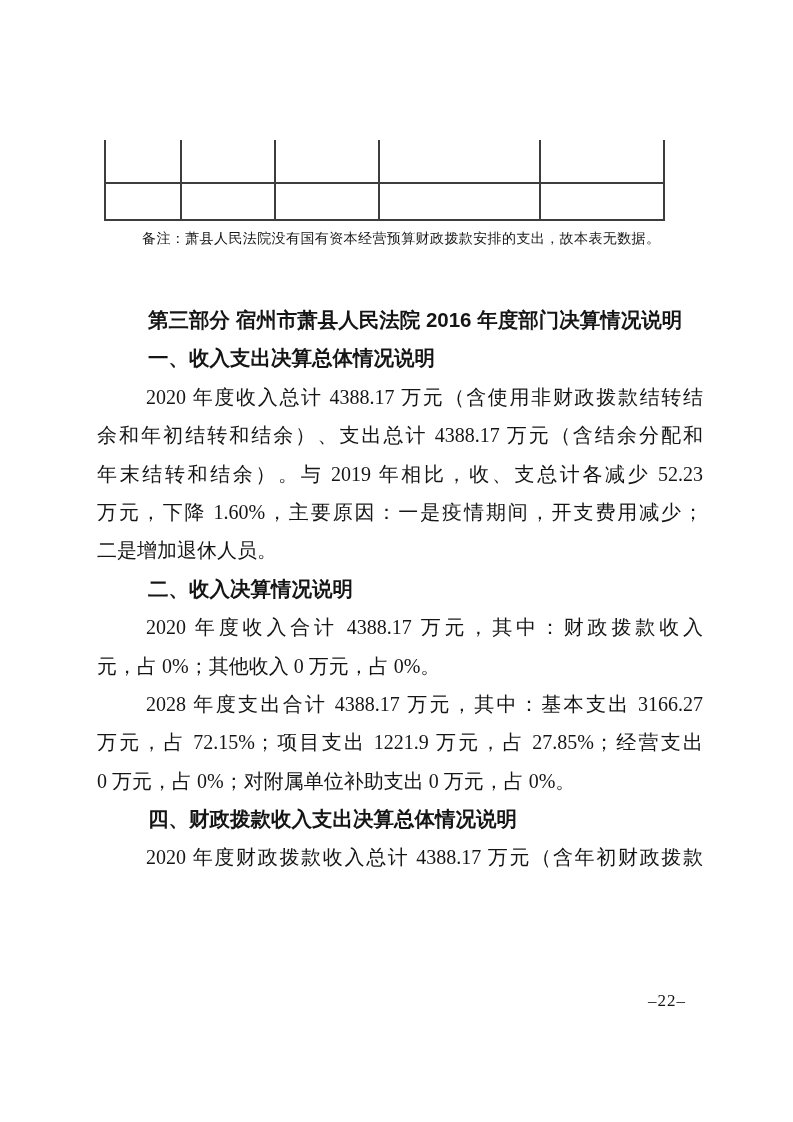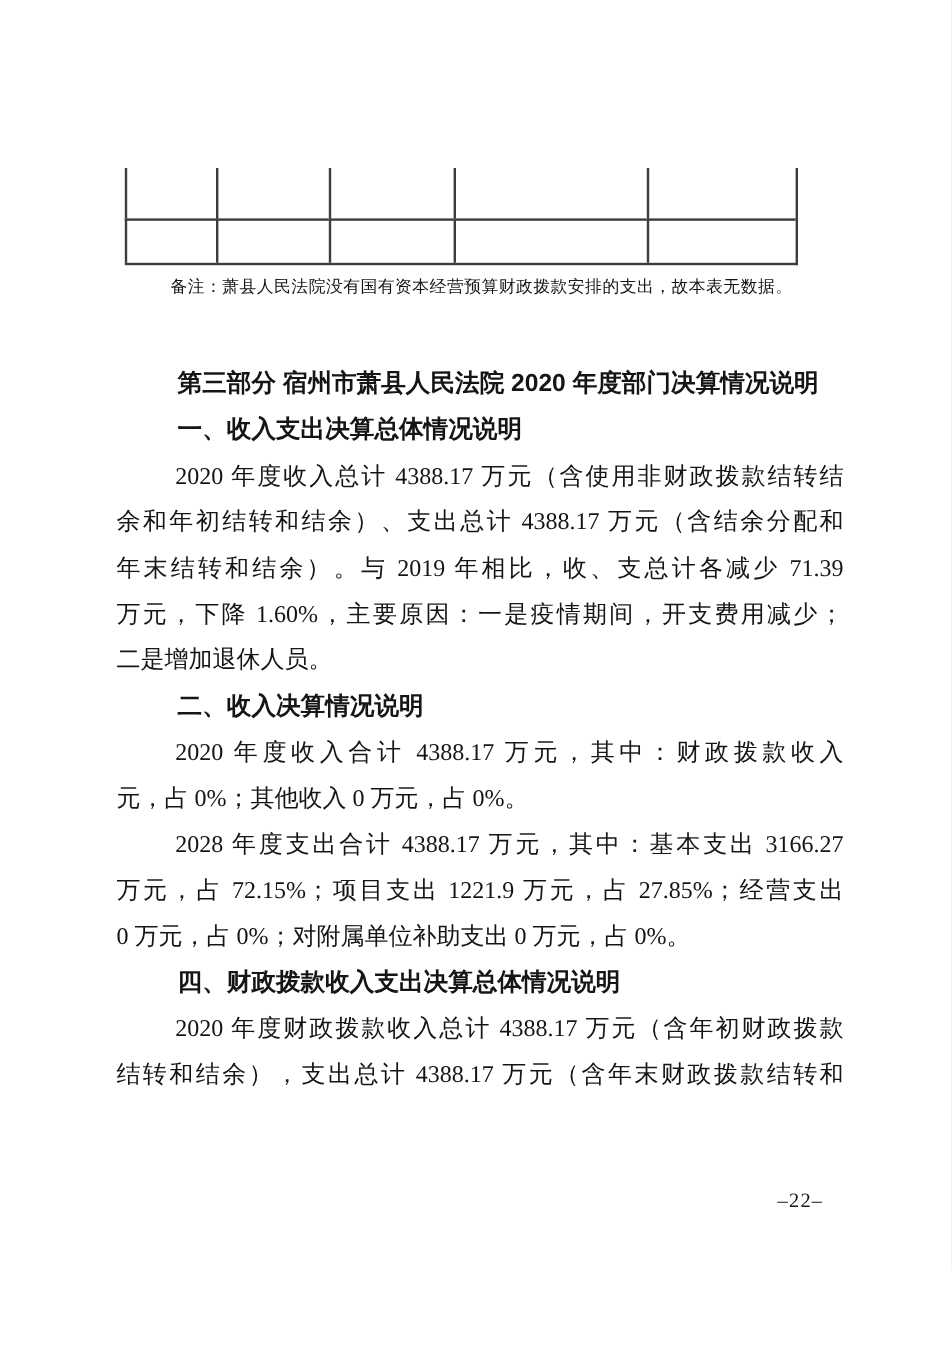--- a/index.html
+++ b/index.html
@@ -90,37 +90,36 @@
     <div class="cell r2"></div>
     <div class="cell r2"></div>
     <div class="cell r2"></div>
     <div class="cell r2"></div>
     <div class="cell r2"></div>
   </div>
 
   <div class="note">备注：萧县人民法院没有国有资本经营预算财政拨款安排的支出，故本表无数据。</div>
 
   <div class="content">
-    <div class="row h-part">第三部分 宿州市萧县人民法院 2020 年度部门决算情况说明</div>
+    <div class="row h-part">第三部分 宿州市萧县人民法院 2016 年度部门决算情况说明</div>
 
     <div class="row h-sec">一、收入支出决算总体情况说明</div>
     <div class="row ln just ind">2020 年度收入总计 4388.17 万元（含使用非财政拨款结转结</div>
     <div class="row ln just">余和年初结转和结余）、支出总计 4388.17 万元（含结余分配和</div>
-    <div class="row ln just">年末结转和结余）。与 2019 年相比，收、支总计各减少 71.39</div>
+    <div class="row ln just">年末结转和结余）。与 2019 年相比，收、支总计各减少 52.23</div>
     <div class="row ln just">万元，下降 1.60%，主要原因：一是疫情期间，开支费用减少；</div>
     <div class="row ln">二是增加退休人员。</div>
 
     <div class="row h-sec">二、收入决算情况说明</div>
     <div class="row ln just ind">2020 年度收入合计 4388.17 万元，其中：财政拨款收入</div>
     <div class="row ln">元，占 0%；其他收入 0 万元，占 0%。</div>
 
     <div class="row ln just ind">2028 年度支出合计 4388.17 万元，其中：基本支出 3166.27</div>
     <div class="row ln just">万元，占 72.15%；项目支出 1221.9 万元，占 27.85%；经营支出</div>
     <div class="row ln">0 万元，占 0%；对附属单位补助支出 0 万元，占 0%。</div>
 
     <div class="row h-sec">四、财政拨款收入支出决算总体情况说明</div>
     <div class="row ln just ind">2020 年度财政拨款收入总计 4388.17 万元（含年初财政拨款</div>
-    <div class="row ln just">结转和结余），支出总计 4388.17 万元（含年末财政拨款结转和</div>
   </div>
 
   <div class="pagenum">–22–</div>
 
 </div>
 
 </body></html>

